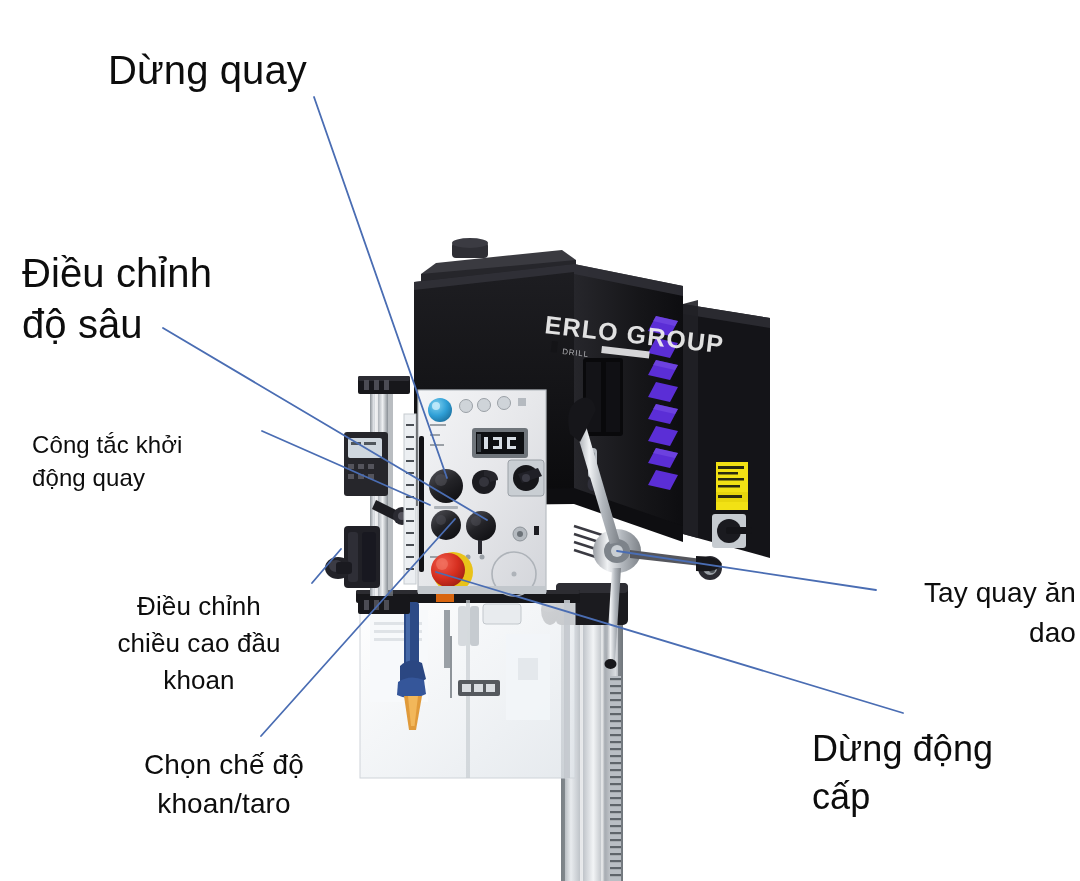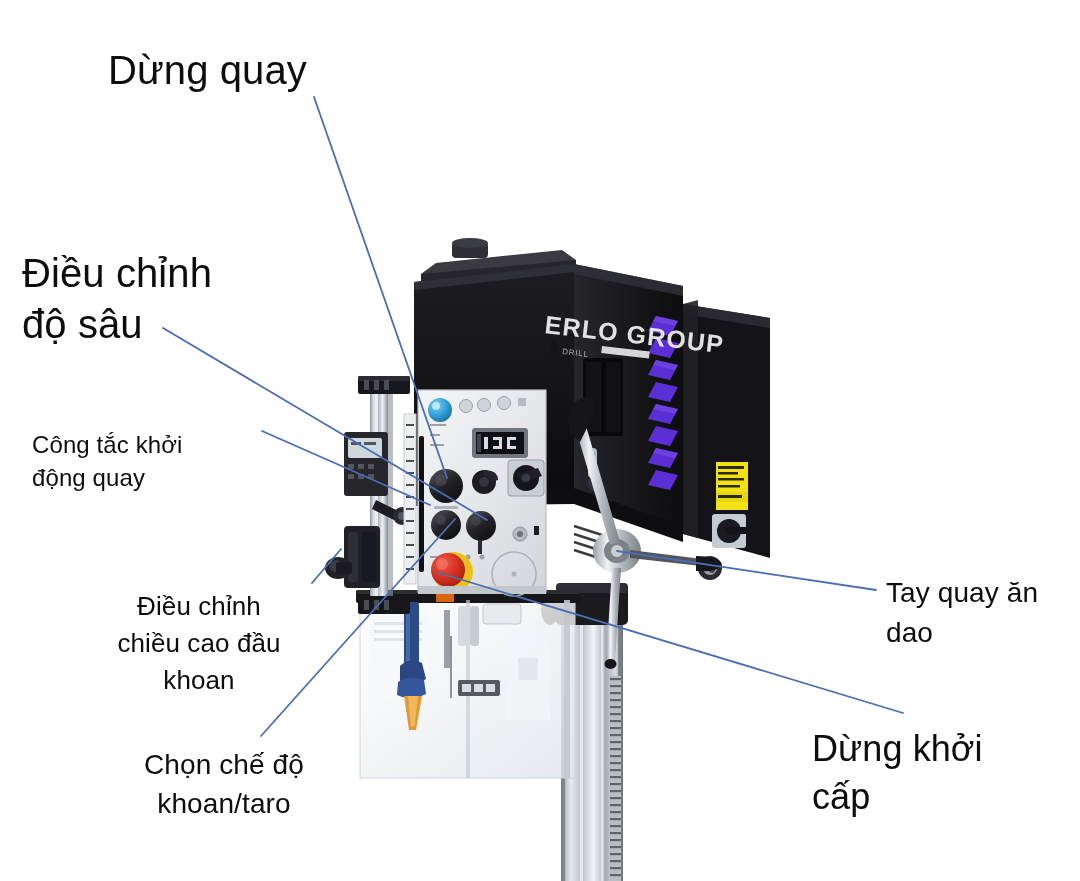--- a/index.html
+++ b/index.html
@@ -25,21 +25,21 @@
     font-weight: 400;
     letter-spacing: 0.1px;
     white-space: pre-line;
     line-height: 1.32;
   }
   .lbl-dung-quay      { left: 108px; top: 28px;  font-size: 40px; }
   .lbl-dieu-chinh-do  { left: 22px;  top: 248px; font-size: 40px; line-height: 1.28; }
   .lbl-cong-tac       { left: 32px;  top: 392px; font-size: 24px; text-align: left; line-height: 1.38; }
   .lbl-chieu-cao      { left: 74px;  top: 588px; font-size: 26px; text-align: center; width: 250px; line-height: 1.42; }
   .lbl-che-do         { left: 104px; top: 745px; font-size: 28px; text-align: center; width: 240px; line-height: 1.40; }
-  .lbl-tay-quay       { left: 886px; top: 573px; font-size: 28px; text-align: left; width: 190px; line-height: 1.42; }
+  .lbl-tay-quay       { left: 886px; top: 573px; font-size: 28px; text-align: right; width: 190px; line-height: 1.42; }
   .lbl-dung-khan      { left: 812px; top: 725px; font-size: 36px; line-height: 1.34; }
 
   
   #leaders {
     position: absolute;
     left: 0; top: 0;
     width: 1080px;
     height: 881px;
     pointer-events: none;
   }
@@ -474,16 +474,16 @@
   <div class="label lbl-chieu-cao" style="font-size: 26px;">Điều chỉnh
 chiều cao đầu
 khoan</div>
 
   <div class="label lbl-che-do" style="font-size: 28px;">Chọn chế độ
 khoan/taro</div>
 
   <div class="label lbl-tay-quay" style="font-size: 28px;">Tay quay ăn
 dao</div>
 
-  <div class="label lbl-dung-khan" style="font-size: 36px;">Dừng khởi
+  <div class="label lbl-dung-khan" style="font-size: 36px;">Dừng động
 cấp</div>
 
 </div>
 
 </body></html>

